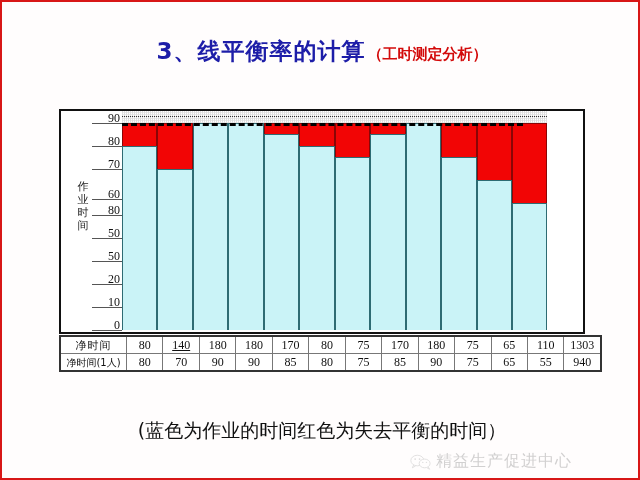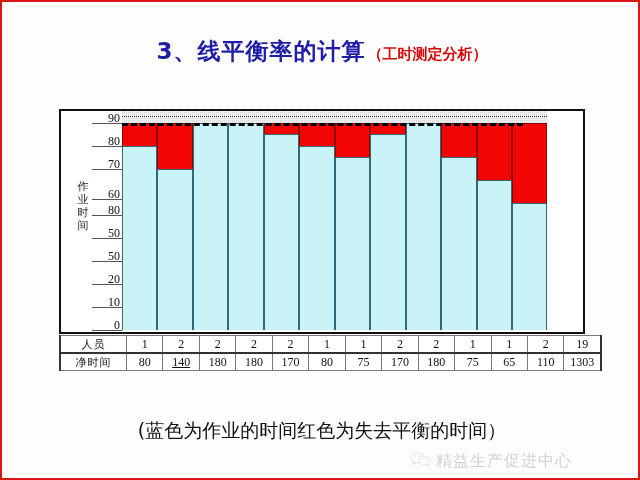--- a/index.html
+++ b/index.html
@@ -175,21 +175,21 @@
     text-align:center;
     font-family:"DejaVu Sans","Liberation Sans",sans-serif;
     font-size:19px;
     color:#111;
     white-space:nowrap;
   }
 
   
   #watermark{
     position:absolute;left:408px;top:449px;
-    display:flex;align-items:flex-start;
+    display:flex;align-items:center;
     opacity:.45;
   }
   #watermark .wm-text{
     font-family:"DejaVu Sans","Liberation Sans",sans-serif;
     font-size:16px;color:#9a9a9a;
     margin-left:4px;letter-spacing:1px;
     white-space:nowrap;
   }
   .wechat-ico{width:22px;height:16px;display:block;}
 </style>
@@ -317,52 +317,52 @@
             <div class="seg-red" style="height: 80.6842px;"></div>
             <div class="seg-blue" style="height: 126.789px;"></div>
           </div>
         </div>
         <div class="bar-col col-total" style="width: 35.4615px;"></div>
       </div>
   </div>
 
   <table id="data-table">
     <tbody>
-        <tr>
-          <td class="rowhead c-first" style="width: 65px;">人员</td>
-          <td style="width: 35.4615px;">1</td>
-          <td style="width: 35.4615px;">2</td>
-          <td style="width: 35.4615px;">2</td>
-          <td style="width: 35.4615px;">2</td>
-          <td style="width: 35.4615px;">2</td>
-          <td style="width: 35.4615px;">1</td>
-          <td style="width: 35.4615px;">1</td>
-          <td style="width: 35.4615px;">2</td>
-          <td style="width: 35.4615px;">2</td>
-          <td style="width: 35.4615px;">1</td>
-          <td style="width: 35.4615px;">1</td>
-          <td style="width: 35.4615px;">2</td>
-          <td class="c-last" style="width: 35.4615px;">19</td>
-        </tr>
         <tr class="r-net">
           <td class="rowhead c-first" style="width: 65px;">净时间</td>
           <td style="width: 35.4615px;">80</td>
           <td style="width: 35.4615px; text-decoration: underline;">140</td>
           <td style="width: 35.4615px;">180</td>
           <td style="width: 35.4615px;">180</td>
           <td style="width: 35.4615px;">170</td>
           <td style="width: 35.4615px;">80</td>
           <td style="width: 35.4615px;">75</td>
           <td style="width: 35.4615px;">170</td>
           <td style="width: 35.4615px;">180</td>
           <td style="width: 35.4615px;">75</td>
           <td style="width: 35.4615px;">65</td>
           <td style="width: 35.4615px;">110</td>
           <td class="c-last" style="width: 35.4615px;">1303</td>
         </tr>
+        <tr class=" r-last">
+          <td class="rowhead c-first tight" style="width: 65px;">净时间(1人)</td>
+          <td style="width: 35.4615px;">80</td>
+          <td style="width: 35.4615px;">70</td>
+          <td style="width: 35.4615px;">90</td>
+          <td style="width: 35.4615px;">90</td>
+          <td style="width: 35.4615px;">85</td>
+          <td style="width: 35.4615px;">80</td>
+          <td style="width: 35.4615px;">75</td>
+          <td style="width: 35.4615px;">85</td>
+          <td style="width: 35.4615px;">90</td>
+          <td style="width: 35.4615px;">75</td>
+          <td style="width: 35.4615px;">65</td>
+          <td style="width: 35.4615px;">55</td>
+          <td class="c-last" style="width: 35.4615px;">940</td>
+        </tr>
       </tbody>
   </table>
 
   <div id="caption">(蓝色为作业的时间红色为失去平衡的时间）</div>
 
   <div id="watermark">
     <span>
       <svg class="wechat-ico" viewBox="0 0 30 22" xmlns="http://www.w3.org/2000/svg">
         <ellipse cx="10" cy="9" rx="9" ry="7.3" fill="none" stroke="#b5b5b5" stroke-width="1.2"></ellipse>
         <path d="M5 15 L3 19 L7.5 16.5" fill="none" stroke="#b5b5b5" stroke-width="1.2"></path>

